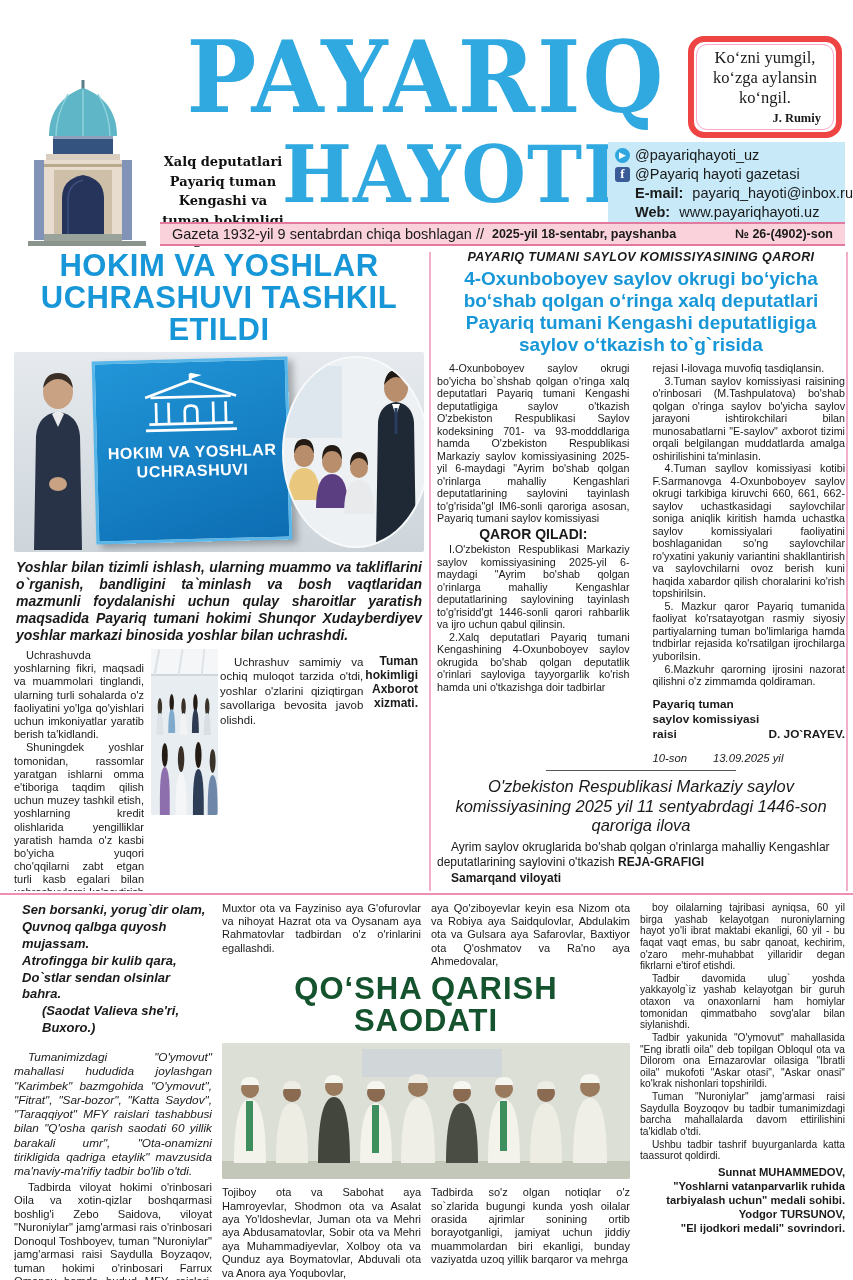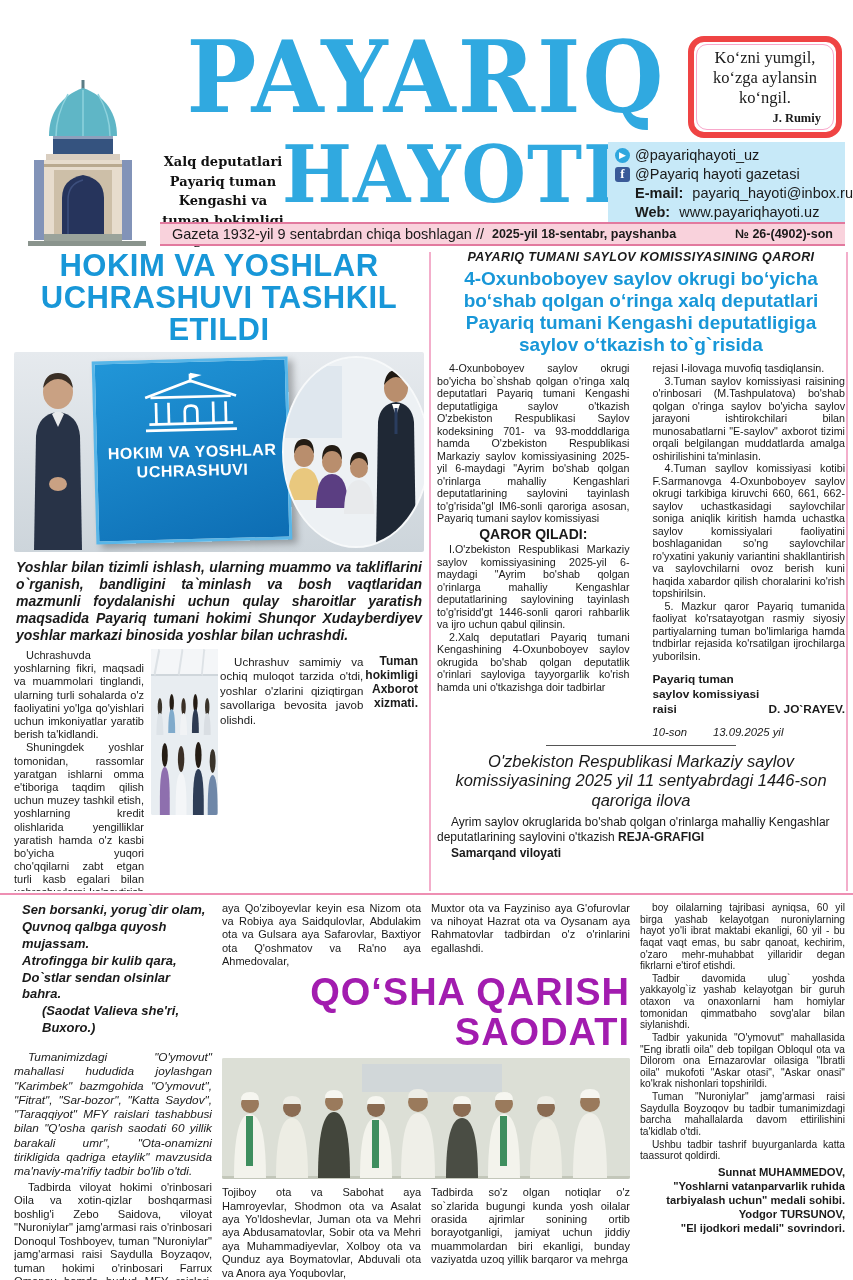--- a/index.html
+++ b/index.html
@@ -115,21 +115,21 @@
   .b-col1 { width:198px; flex:none; }
   .poem { font-weight:bold; font-style:italic; font-size:13px; line-height:1.3; padding-left:8px; }
   .poem-src { padding-left:20px; }
   .b-col1-italic { margin-top:13px; font-style:italic; font-size:11.8px; line-height:1.21; text-align:justify; text-indent:14px; }
   .b-col1-p2 { margin-top:2px; font-size:11.2px; line-height:1.21; text-align:justify; text-indent:14px; }
   .b-mid { width:408px; flex:none; display:flex; flex-direction:column; }
   .b-mid-top, .b-mid-bottom { display:flex; gap:10px; }
   .b-mid-top > div { flex:1; font-size:11px; line-height:1.2; text-align:justify; }
   .b-mid-bottom { margin-top:7px; }
   .b-mid-bottom > div { flex:1; font-size:11px; line-height:1.22; text-align:justify; }
-  .b-headline { color:#a21caf; font-weight:bold; font-size:38px; line-height:1.05; text-align:right; letter-spacing:1px; margin-top:5px; }
+  .b-headline { color:#14532d; font-weight:bold; font-size:31px; line-height:1.05; text-align:center; letter-spacing:1px; margin-top:5px; }
   .photo3 { height:148px; margin-top:5px; border-radius:2px; overflow:hidden; background:#DCDFD6; }
   .b-col4 { flex:1; font-size:10.2px; line-height:1.14; text-align:justify; }
   .b-col4 p { margin-bottom:1px; }
   .b-bylines { margin-top:3px; font-weight:bold; font-size:11.2px; line-height:1.25; text-align:right; }
 </style>
 </head>
 <body>
 
 <div class="page">
 
@@ -297,20 +297,21 @@
         <p>4-Oxunboboyev saylov okrugi bo'yicha bo`shshab qolgan o'ringa xalq deputatlari Payariq tumani Kengashi deputatligiga saylov o'tkazish O'zbekiston Respublikasi Saylov kodeksining 701- va 93-modddlariga hamda O'zbekiston Respublikasi Markaziy saylov komissiyasining 2025-yil 6-maydagi "Ayrim bo'shab qolgan o'rinlarga mahalliy Kengashlari deputatlarining saylovini tayinlash to'g'risida"gl IM6-sonli qaroriga asosan, Payariq tumani saylov komissiyasi</p>
         <p class="qaror">QAROR  QILADI:</p>
         <p>I.O'zbekiston Respublikasi Markaziy saylov komissiyasining 2025-yil 6-maydagi "Ayrim bo'shab qolgan o'rinlarga mahalliy Kengashlar deputatlarining saylovining tayinlash to'g'risidd'gt 1446-sonli qarori rahbarlik va ijro uchun qabul qilinsin.</p>
         <p>2.Xalq deputatlari Payariq tumani Kengashining 4-Oxunboboyev saylov okrugida bo'shab qolgan deputatlik o'rinlari sayloviga tayyorgarlik ko'rish hamda uni o'tkazishga doir tadbirlar</p>
       </div>
       <div class="da-col">
         <p style="text-indent:0">rejasi I-ilovaga muvofiq tasdiqlansin.</p>
         <p>3.Tuman saylov komissiyasi raisining o'rinbosari (M.Tashpulatova) bo'shab qolgan o'ringa saylov bo'yicha saylov jarayoni ishtirokchilari bilan munosabatlarni "E-saylov" axborot tizimi orqali belgilangan muddatlarda amalga oshirilishini ta'minlasin.</p>
         <p>4.Tuman sayllov komissiyasi kotibi F.Sarmanovga 4-Oxunboboyev saylov okrugi tarkibiga kiruvchi 660, 661, 662-saylov uchastkasidagi saylovchilar soniga aniqlik kiritish hamda uchastka saylov komissiyalari faoliyatini boshlaganidan so'ng saylovchilar ro'yxatini yakuniy variantini shakllantirish va saylovchilarni ovoz berish kuni haqida xabardor qilish choralarini ko'rish topshirilsin.</p>
         <p>5. Mazkur qaror Payariq tumanida faoliyat ko'rsatayotgan rasmiy siyosiy partiyalarning tuman bo'limlariga hamda tndbirlar rejasida ko'rsatilgan ijrochilarga yuborilsin.</p>
+        <p>6.Mazkuhr qarorning ijrosini nazorat qilishni o'z zimmamda qoldiraman.</p>
         <div class="sig">
           <div>Payariq tuman</div>
           <div>saylov komissiyasi</div>
           <div class="sig-row">
             <span>raisi</span>
             <span>D. JO`RAYEV.</span>
           </div>
         </div>
         <div class="docline">
           <span>10-son</span>
@@ -341,22 +342,22 @@
         <div>Atrofingga bir kulib qara,</div>
         <div>Do`stlar sendan olsinlar bahra.</div>
         <div class="poem-src">(Saodat Valieva she'ri, Buxoro.)</div>
       </div>
       <div class="b-col1-italic">Tumanimizdagi "O'ymovut" mahallasi hududida joylashgan "Karimbek" bazmgohida "O'ymovut", "Fitrat", "Sar-bozor", "Katta Saydov", "Taraqqiyot" MFY raislari tashabbusi bilan "Q'osha qarish saodati 60 yillik barakali umr", "Ota-onamizni tirikligida qadriga etaylik" mavzusida ma'naviy-ma'rifiy tadbir bo'lib o'tdi.</div>
       <div class="b-col1-p2">Tadbirda viloyat hokimi o'rinbosari Oila va xotin-qizlar boshqarmasi boshlig'i Zebo Saidova, viloyat "Nuroniylar" jamg'armasi rais o'rinbosari Donoqul Toshboyev, tuman "Nuroniylar" jamg'armasi raisi Saydulla Boyzaqov, tuman hokimi o'rinbosari Farrux Omonov hamda hudud MFY raislari, MTM mudiralari, maktab direktorlari hududdan saylangan deputatlar tashrif buyurishdi. Nihoyat davraga 60 va undan ortiq birgalikda umr kechirgan nuroniy otaxonu-onaxonlar birin-ketin musiqa sadosi ostida kirib kelishdi. Dastlab, Sharif ota va Saltanat</div>
     </div>
 
     <div class="b-mid">
       <div class="b-mid-top">
+        <div>Muxtor ota va Fayziniso aya G'ofurovlar va nihoyat Hazrat ota va Oysanam aya Rahmatovlar tadbirdan o'z o'rinlarini egallashdi.</div>
         <div>aya Qo'ziboyevlar keyin esa Nizom ota va Robiya aya Saidqulovlar, Abdulakim ota va  Gulsara aya Safarovlar, Baxtiyor ota Q'oshmatov va Ra'no aya Ahmedovalar,</div>
-        <div>Muxtor ota va Fayziniso aya G'ofurovlar va nihoyat Hazrat ota va Oysanam aya Rahmatovlar tadbirdan o'z o'rinlarini egallashdi.</div>
       </div>
       <div class="b-headline">
         <div>QO‘SHA  QARISH</div>
         <div>SAODATI</div>
       </div>
       <div class="photo3">
         <svg viewBox="0 0 408 148" width="100%" height="148" preserveAspectRatio="none">
           <rect width="408" height="148" fill="#DCDFD6"></rect>
           <rect x="140" y="6" width="140" height="28" fill="#CBD2DA" opacity="0.65"></rect>
           <rect y="118" width="408" height="30" fill="#C3C7BA"></rect>

